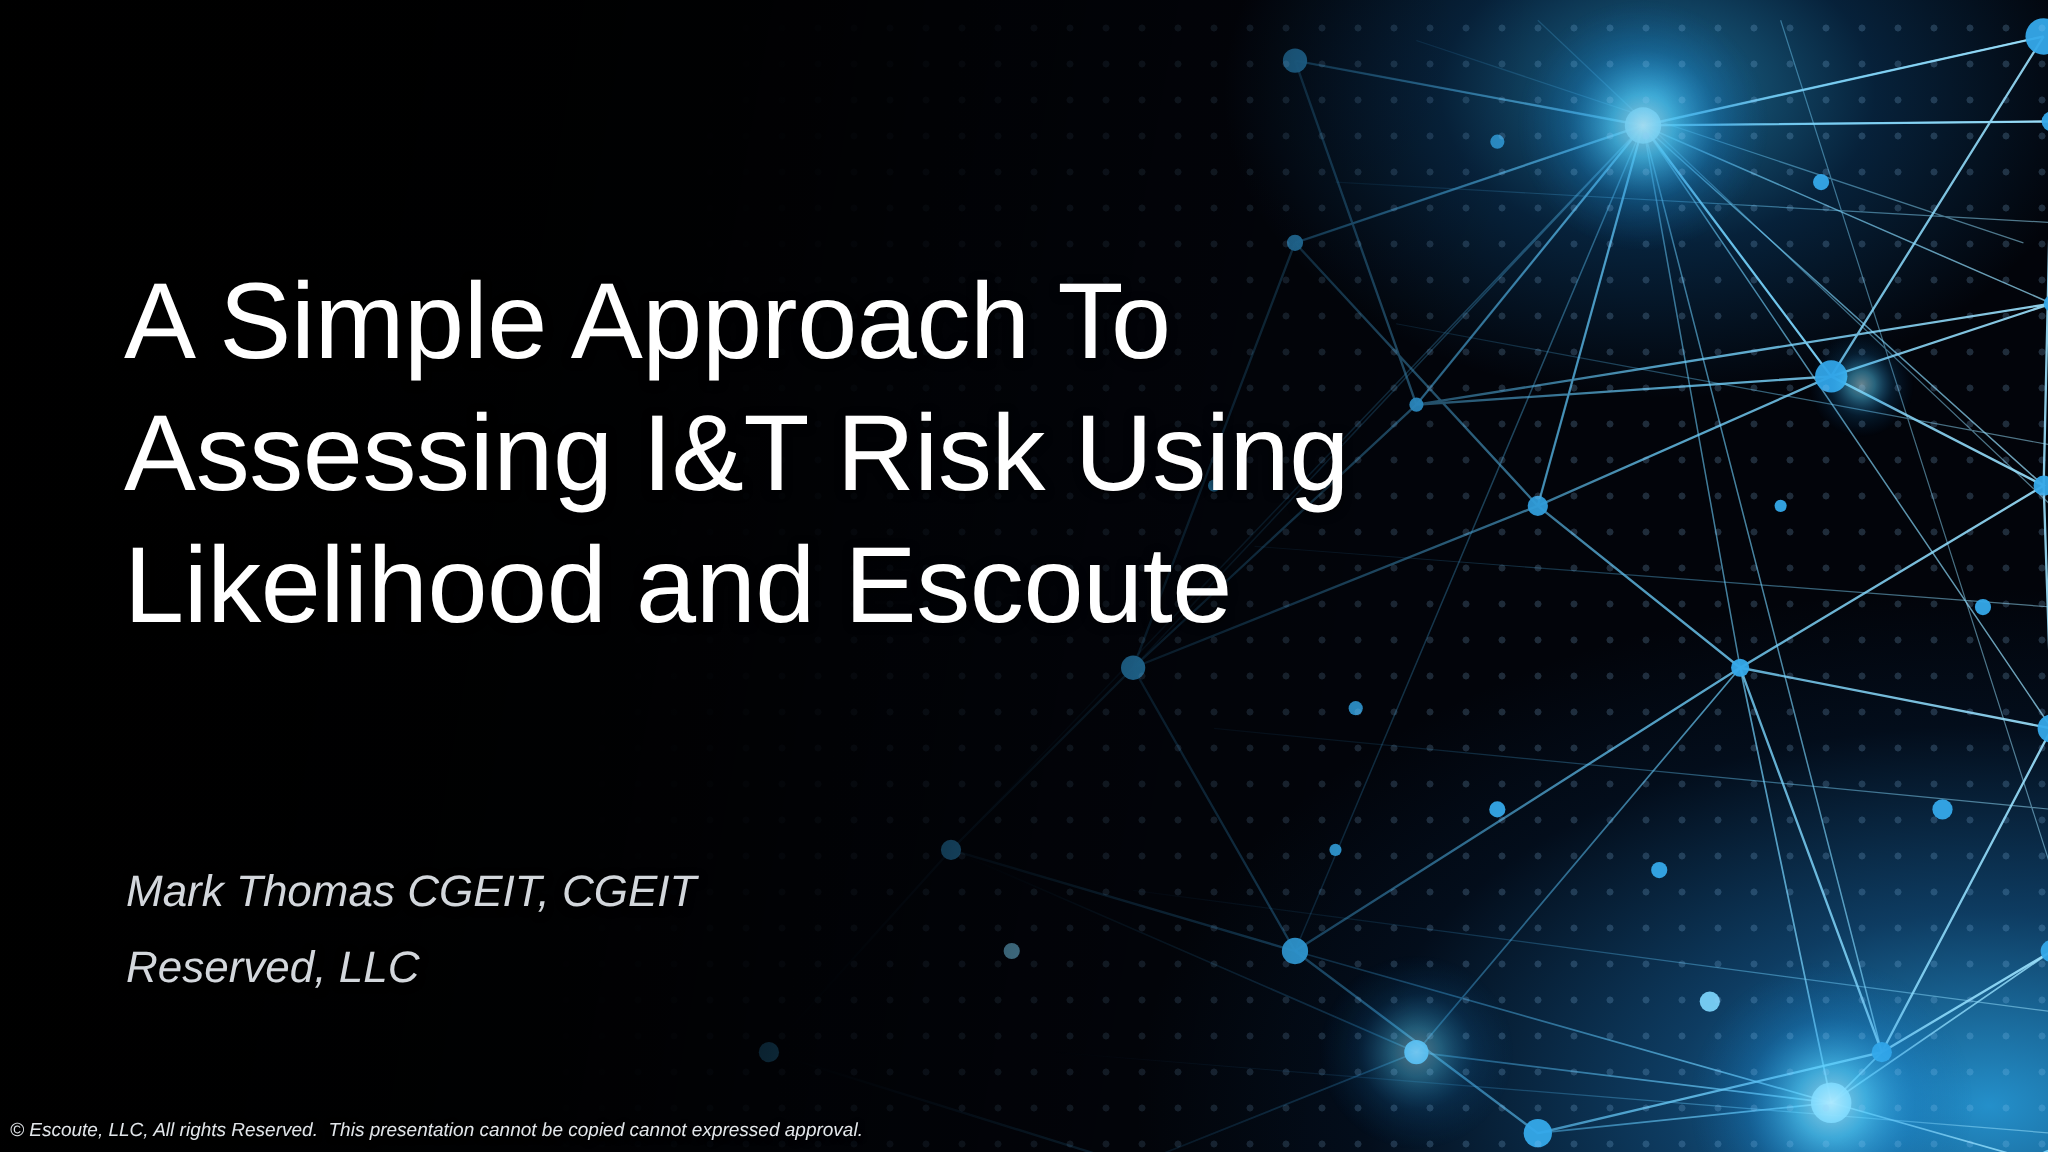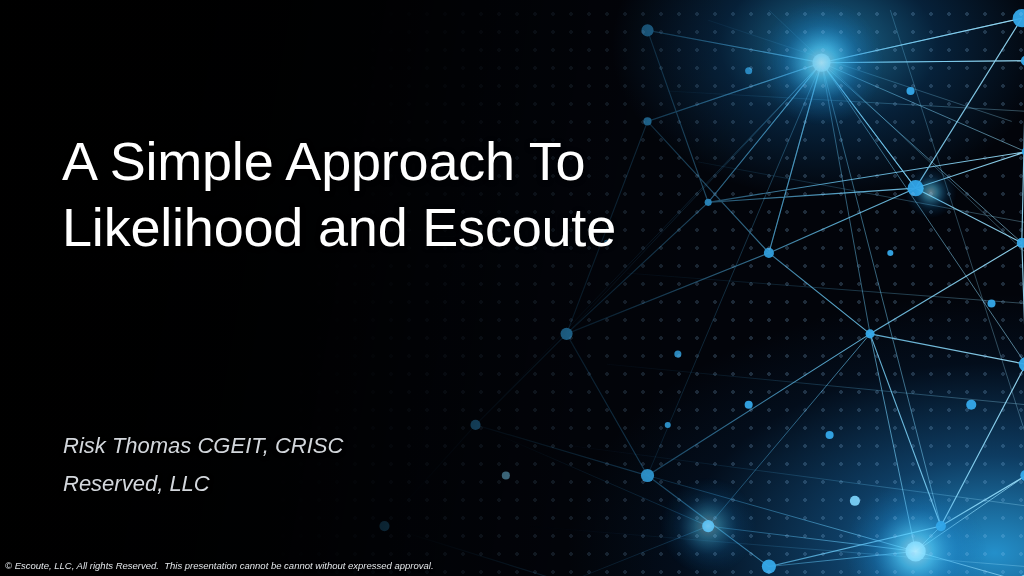--- a/index.html
+++ b/index.html
@@ -212,23 +212,24 @@
       <circle cx="700" cy="520" r="48" fill="url(#hubGlow)" opacity="0.45"></circle>
       <circle cx="920" cy="190" r="26" fill="url(#hubGlow)" opacity="0.55"></circle>
     </g>
   </svg>
 
   <div class="bg-dots"></div>
   <div class="bg-dark-left"></div>
 
   <div class="title">
     <span class="tline">A Simple Approach To</span>
+    <span class="tline">Assessing I&amp;T Risk Using</span>
     <span class="tline">Likelihood and Escoute</span>
   </div>
 
   <div class="subtitle">
-    <span class="sline">Risk Thomas CGEIT, CRISC</span>
+    <span class="sline">Mark Thomas CGEIT, CGEIT</span>
     <span class="sline">Reserved, LLC</span>
   </div>
 
-  <div class="footer">© Escoute, LLC, All rights Reserved.  This presentation cannot be cannot without expressed approval.</div>
+  <div class="footer">© Escoute, LLC, All rights Reserved.  This presentation cannot be copied cannot expressed approval.</div>
 
 </div>
 
 </body></html>

